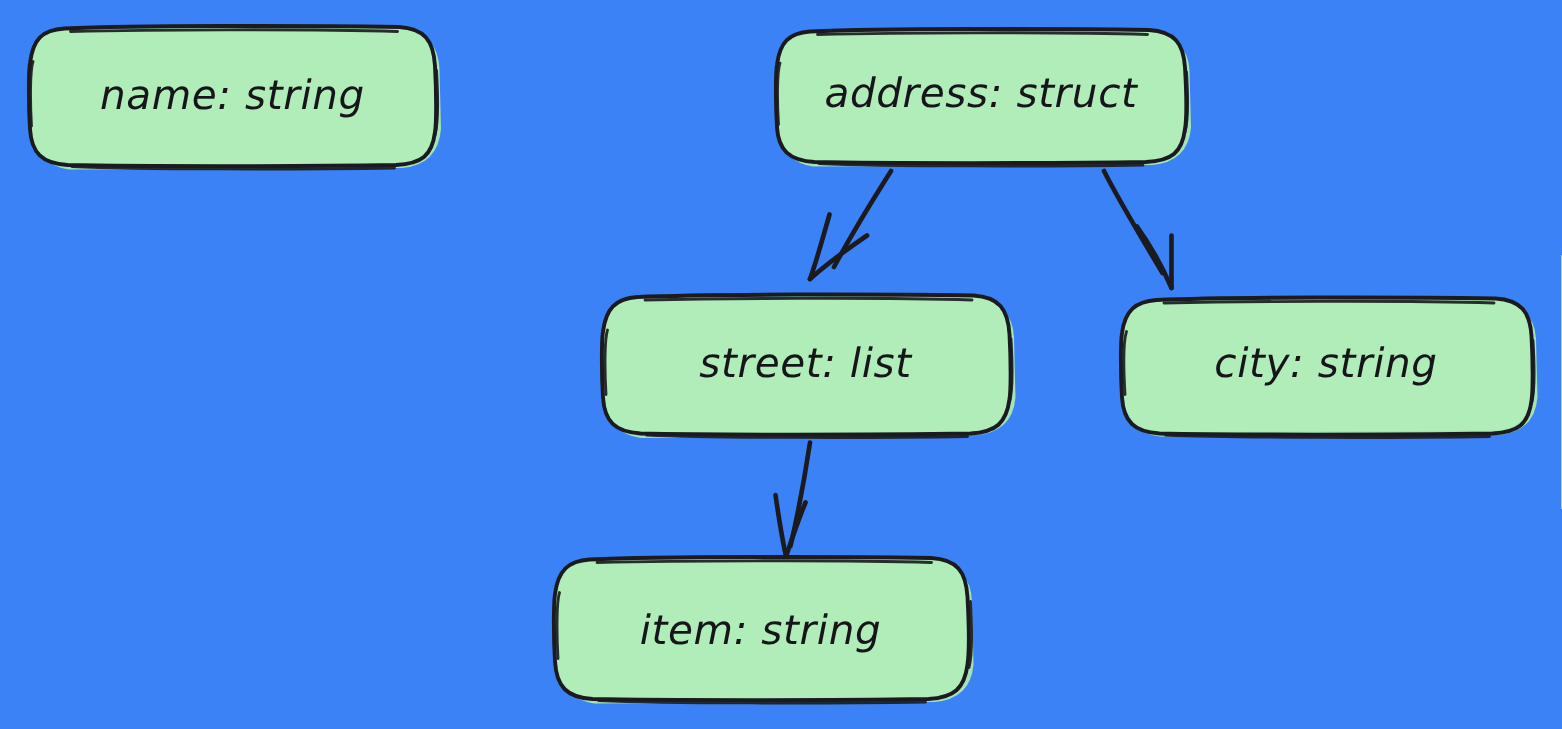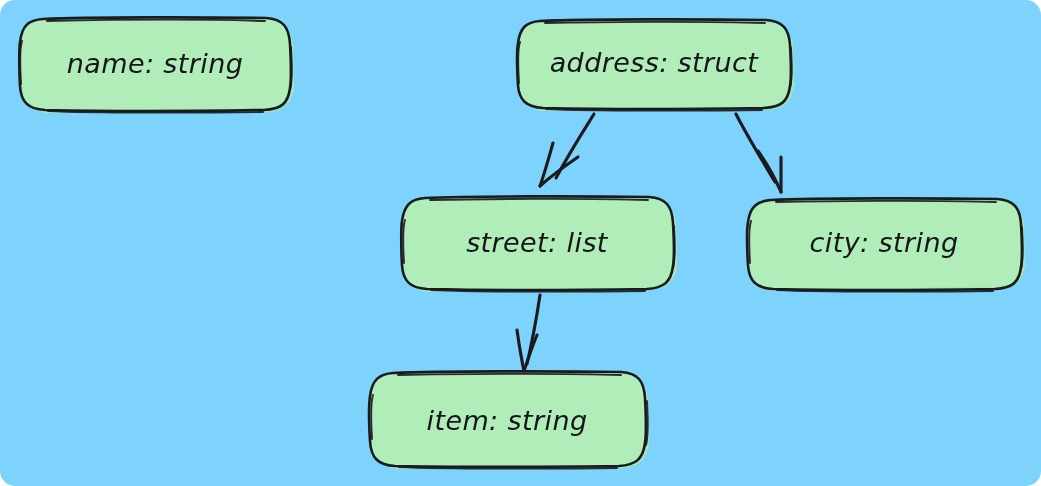--- a/index.html
+++ b/index.html
@@ -11,22 +11,21 @@
   body {
     width: 1041px;
     height: 486px;
     overflow: hidden;
     font-family: "DejaVu Sans", sans-serif;
   }
   #canvas {
     position: relative;
     width: 1041px;
     height: 486px;
-    background: #7dd3fc;
-    border-radius: 15px;
+    background: #3b82f6;
   }
   #diagram-svg {
     position: absolute;
     top: 0;
     left: 0;
     width: 1041px;
     height: 486px;
     display: block;
   }
   .node-shadow {

